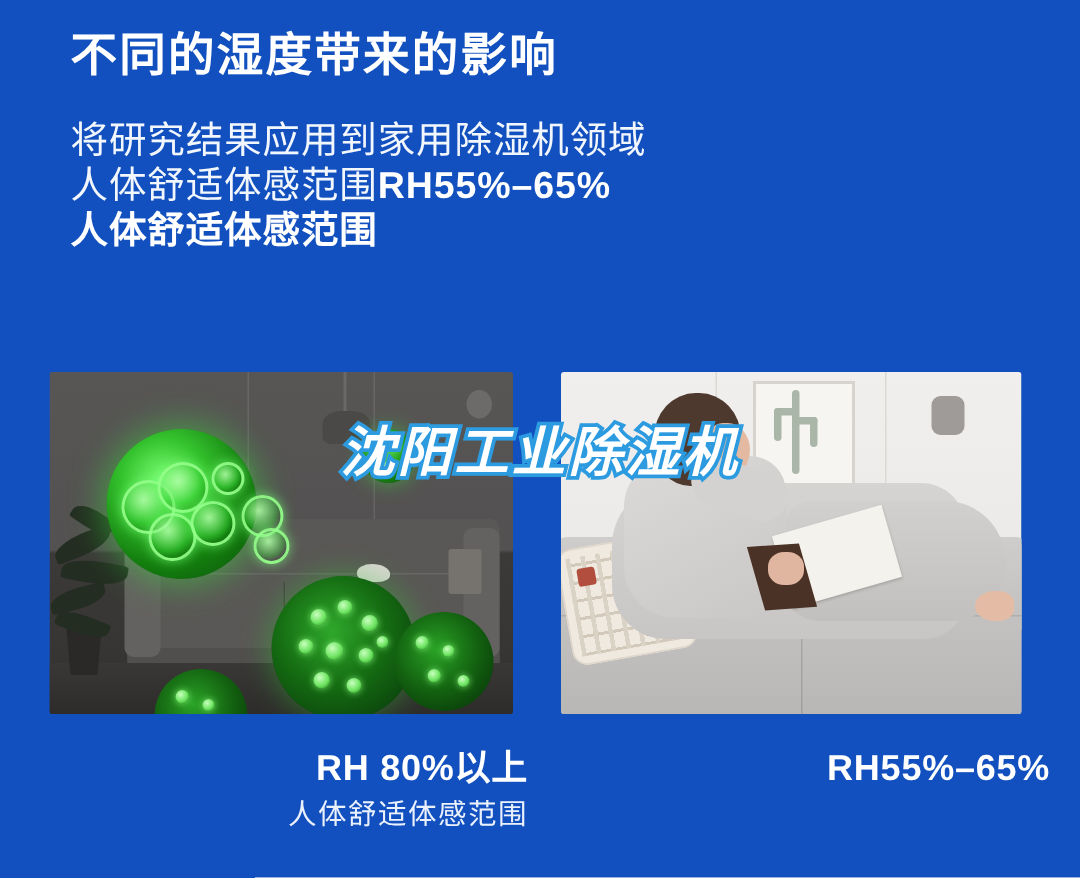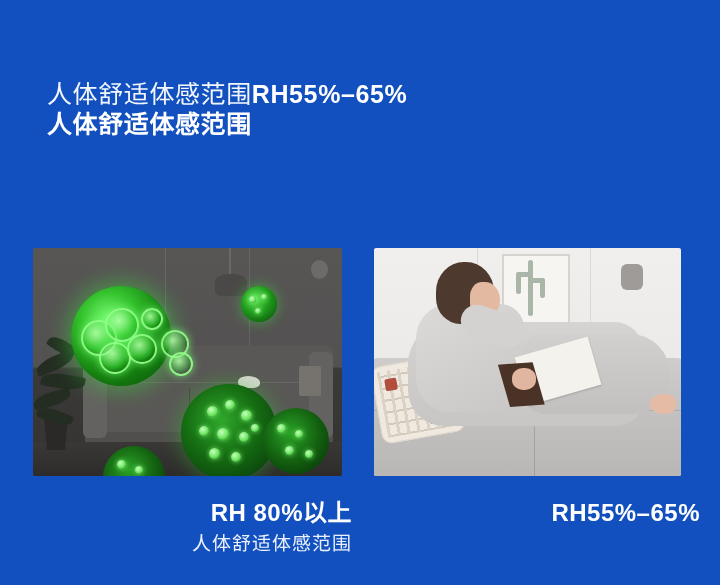--- a/index.html
+++ b/index.html
@@ -497,22 +497,24 @@
     letter-spacing: 1px;
     line-height: 24px;
     white-space: nowrap;
   }
 </style>
 </head>
 <body>
 
 <div class="poster">
 
+  <div class="headline">不同的湿度带来的影响</div>
 
   <div class="body-block">
+    <div class="body-line">将研究结果应用到家用除湿机领域</div>
     <div class="body-line"><span>人体舒适体感范围</span><span class="strong">RH55%–65%</span></div>
     <div class="body-line strong">人体舒适体感范围</div>
   </div>
 
   <div class="panels">
 
     <div class="panel panel-left">
       <div class="room-dark">
         <div class="wall-panelline" style="left:132px;"></div>
         <div class="wall-panelline" style="left:216px;"></div>
@@ -613,20 +615,23 @@
         <div class="person-arm"></div>
         <div class="book">
           <div class="spine"></div>
         </div>
         <div class="person-hand"></div>
         <div class="person-foot"></div>
       </div>
     </div>
   </div>
 
+  <div class="watermark">
+    <span class="watermark-text">沈阳工业除湿机</span>
+  </div>
 
   <div class="captions">
     <div class="caption left">
       <div class="caption-title">RH 80%以上</div>
       <div class="caption-sub">人体舒适体感范围</div>
     </div>
     <div class="caption right">
       <div class="caption-title">RH55%–65%</div>
     </div>
   </div>

